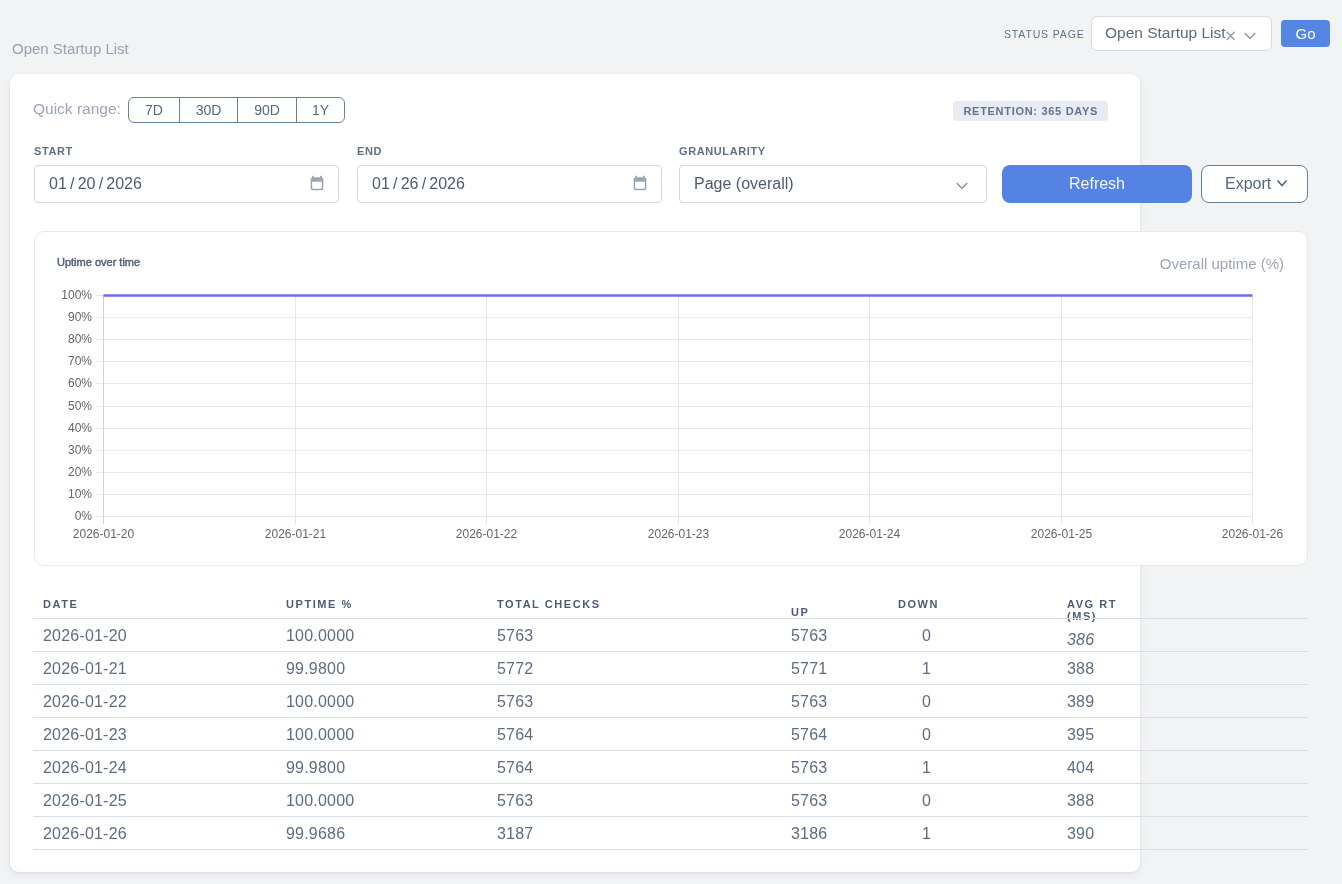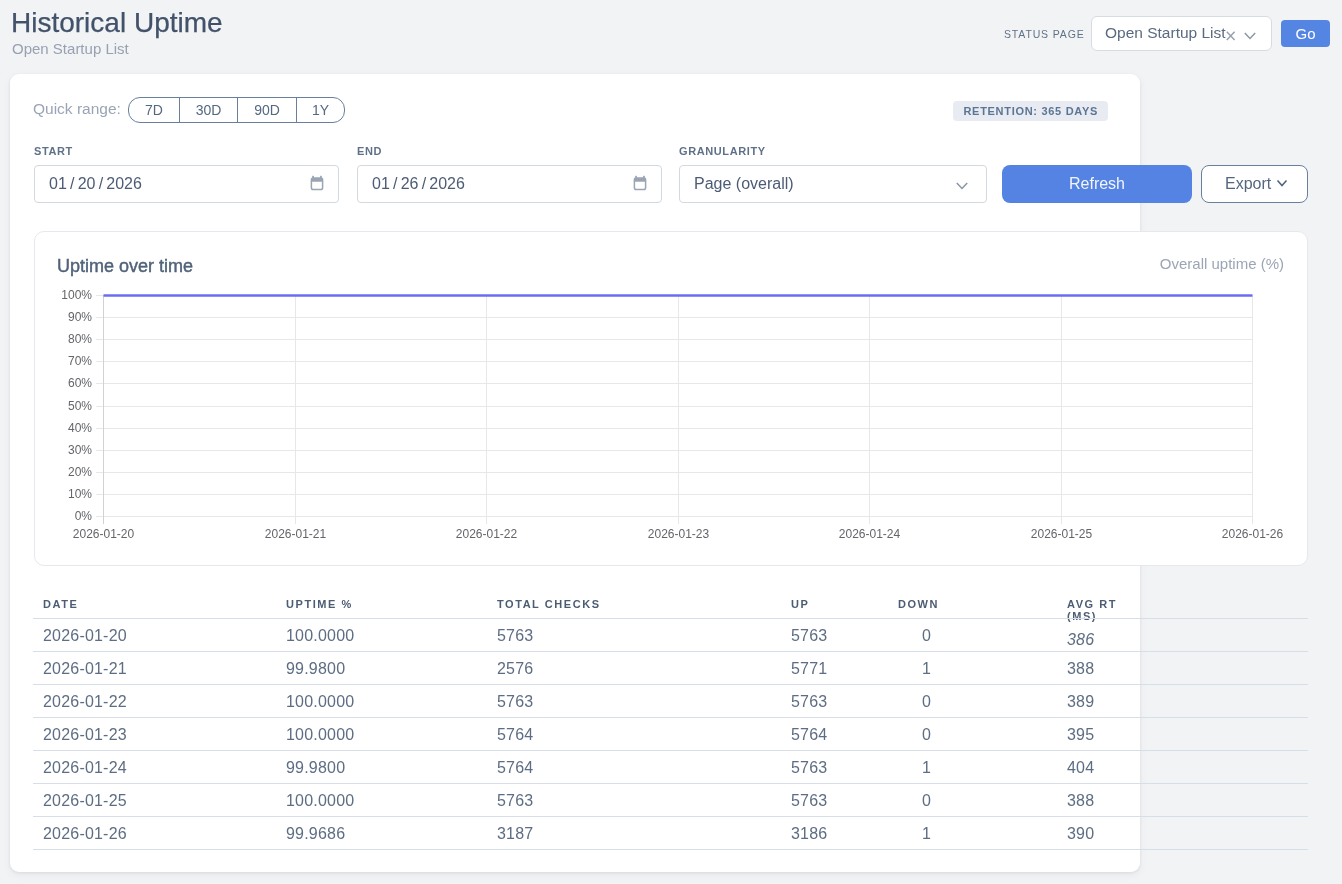--- a/index.html
+++ b/index.html
@@ -13,50 +13,49 @@
 #sp-label { left:1004px; top:28px; font-size:10.5px; font-weight:400; color:#5f7287; letter-spacing:0.85px; }
 #sp-select { left:1091px; top:16px; width:181px; height:35px; background:#fff; border:1px solid #d7dce2; border-radius:6px; }
 #sp-select .inner { position:absolute; left:13px; top:7px; font-size:15.5px; color:#5a6a80; white-space:nowrap; }
 #go { left:1281px; top:20px; width:49px; height:27px; background:#5585e2; border-radius:4px; color:#fff; font-size:15px; text-align:center; line-height:27px; }
 
 
 #card { left:10px; top:74px; width:1130px; height:798px; background:#fff; border-radius:9px; box-shadow:0 1px 3px rgba(30,40,60,.09), 0 3px 10px rgba(30,40,60,.05); }
 
 
 #qr-label { left:23px; top:26px; font-size:15.5px; color:#9aa4b4; }
-#qr-group { left:118px; top:23px; height:26px; display:flex; border:1px solid #68809c; border-radius:12px; overflow:hidden; background:#fff; }
+#qr-group { left:118px; top:23px; height:26px; display:flex; border:1px solid #68809c; border-radius:6px; overflow:hidden; background:#fff; }
 #qr-group .qb { height:100%; font-size:14px; color:#54687f; display:flex; align-items:center; justify-content:center; }
 #qr-group .qb + .qb { border-left:1px solid #68809c; }
 #badge { top:27px; right:32px; height:20px; background:#e8ebf1; border-radius:4px; font-size:11px; font-weight:700; color:#5b7595; letter-spacing:0.7px; line-height:20px; padding:0 10px; }
 
 
 .flabel { font-size:11px; font-weight:600; color:#5f7188; letter-spacing:0.6px; top:71px; }
 
 .input { top:91px; height:38px; background:#fff; border:1px solid #d3d9e1; border-radius:4px; }
 .input .val { position:absolute; left:14px; top:9px; font-size:16px; color:#4c5c74; }
 .chev { position:absolute; width:12px; height:12px; }
 .chev svg { display:block; }
 
 #refresh { left:992px; top:91px; width:190px; height:38px; background:#5583e3; border-radius:8px; color:#f2f5fb; font-size:16px; text-align:center; line-height:38px; }
 #export { left:1191px; top:91px; width:107px; height:38px; background:#fff; border:1px solid #68809c; border-radius:8px; color:#53677f; font-size:16px; }
 
 
 #chart-card { left:24px; top:157px; width:1274px; height:335px; background:#fff; border:1px solid #e5e9ee; border-radius:10px; }
-#chart-title { position:absolute; left:22px; top:24px; font-size:18px; font-weight:400; color:#51637a; -webkit-text-stroke:0.45px #51637a; }
+#chart-title { position:absolute; left:22px; top:24px; font-size:11px; font-weight:400; color:#51637a; -webkit-text-stroke:0.45px #51637a; }
 #chart-note { position:absolute; right:23px; top:23px; font-size:15px; color:#9ca5b5; }
 
 
 .th { top:524px; font-size:11px; font-weight:700; color:#4c5c73; letter-spacing:1.55px; }
 .tr { font-size:16px; color:#5d6d83; letter-spacing:0.2px; }
 #table-lines div { position:absolute; left:23px; width:1275px; height:1px; background:#d8dee8; }
 </style>
 </head>
 <body>
 <div id="page">
-  <div class="abs" id="h1">Historical Uptime</div>
   <div class="abs" id="sub">Open Startup List</div>
   <div class="abs" id="sp-label">STATUS PAGE</div>
   <div class="abs" id="sp-select">
     <span class="inner">Open Startup List</span>
     <span class="chev" style="left:134px; top:13.5px;">
         <svg width="10" height="10" viewBox="0 0 10 10">
           <path d="M0.8 0.8 L8.6 9 M8.6 0.8 L0.8 9" fill="none" stroke="#97a1af" stroke-width="1.5"></path>
         </svg>
       </span>
     <span class="chev" style="left:152px; top:14.5px;">
@@ -174,21 +173,21 @@
           <text x="834.5" y="306">2026-01-24</text>
           <text x="1026.5" y="306">2026-01-25</text>
           <text x="1217.5" y="306">2026-01-26</text>
         </g>
       </svg>
     </div>
 
     <div class="abs th" style="left:33px;">DATE</div>
     <div class="abs th" style="left:276px;">UPTIME %</div>
     <div class="abs th" style="left:487px;">TOTAL CHECKS</div>
-    <div class="abs th" style="left:781px;">UP</div>
+    <div class="abs th" style="left:781px;margin-top:8px;">UP</div>
     <div class="abs th" style="left:888px;">DOWN</div>
     <div class="abs th" style="left:1057px;">AVG RT (MS)</div>
     <div id="table-lines">
       <div style="top:544px;"></div>
       <div style="top:577px;"></div>
       <div style="top:610px;"></div>
       <div style="top:643px;"></div>
       <div style="top:676px;"></div>
       <div style="top:709px;"></div>
       <div style="top:742px;"></div>
@@ -196,21 +195,21 @@
     </div>
     <div id="rows">
     <div class="abs tr" style="left:33px; top:553px;">2026-01-20</div>
     <div class="abs tr" style="left:276px; top:553px;">100.0000</div>
     <div class="abs tr" style="left:487px; top:553px;">5763</div>
     <div class="abs tr" style="left:781px; top:553px;">5763</div>
     <div class="abs tr" style="left:912px; top:553px;">0</div>
     <div class="abs tr" style="left:1057px; top:557px;font-style:italic;">386</div>
     <div class="abs tr" style="left:33px; top:586px;">2026-01-21</div>
     <div class="abs tr" style="left:276px; top:586px;">99.9800</div>
-    <div class="abs tr" style="left:487px; top:586px;">2576</div>
+    <div class="abs tr" style="left:487px; top:586px;">5772</div>
     <div class="abs tr" style="left:781px; top:586px;">5771</div>
     <div class="abs tr" style="left:912px; top:586px;">1</div>
     <div class="abs tr" style="left:1057px; top:586px;">388</div>
     <div class="abs tr" style="left:33px; top:619px;">2026-01-22</div>
     <div class="abs tr" style="left:276px; top:619px;">100.0000</div>
     <div class="abs tr" style="left:487px; top:619px;">5763</div>
     <div class="abs tr" style="left:781px; top:619px;">5763</div>
     <div class="abs tr" style="left:912px; top:619px;">0</div>
     <div class="abs tr" style="left:1057px; top:619px;">389</div>
     <div class="abs tr" style="left:33px; top:652px;">2026-01-23</div>

